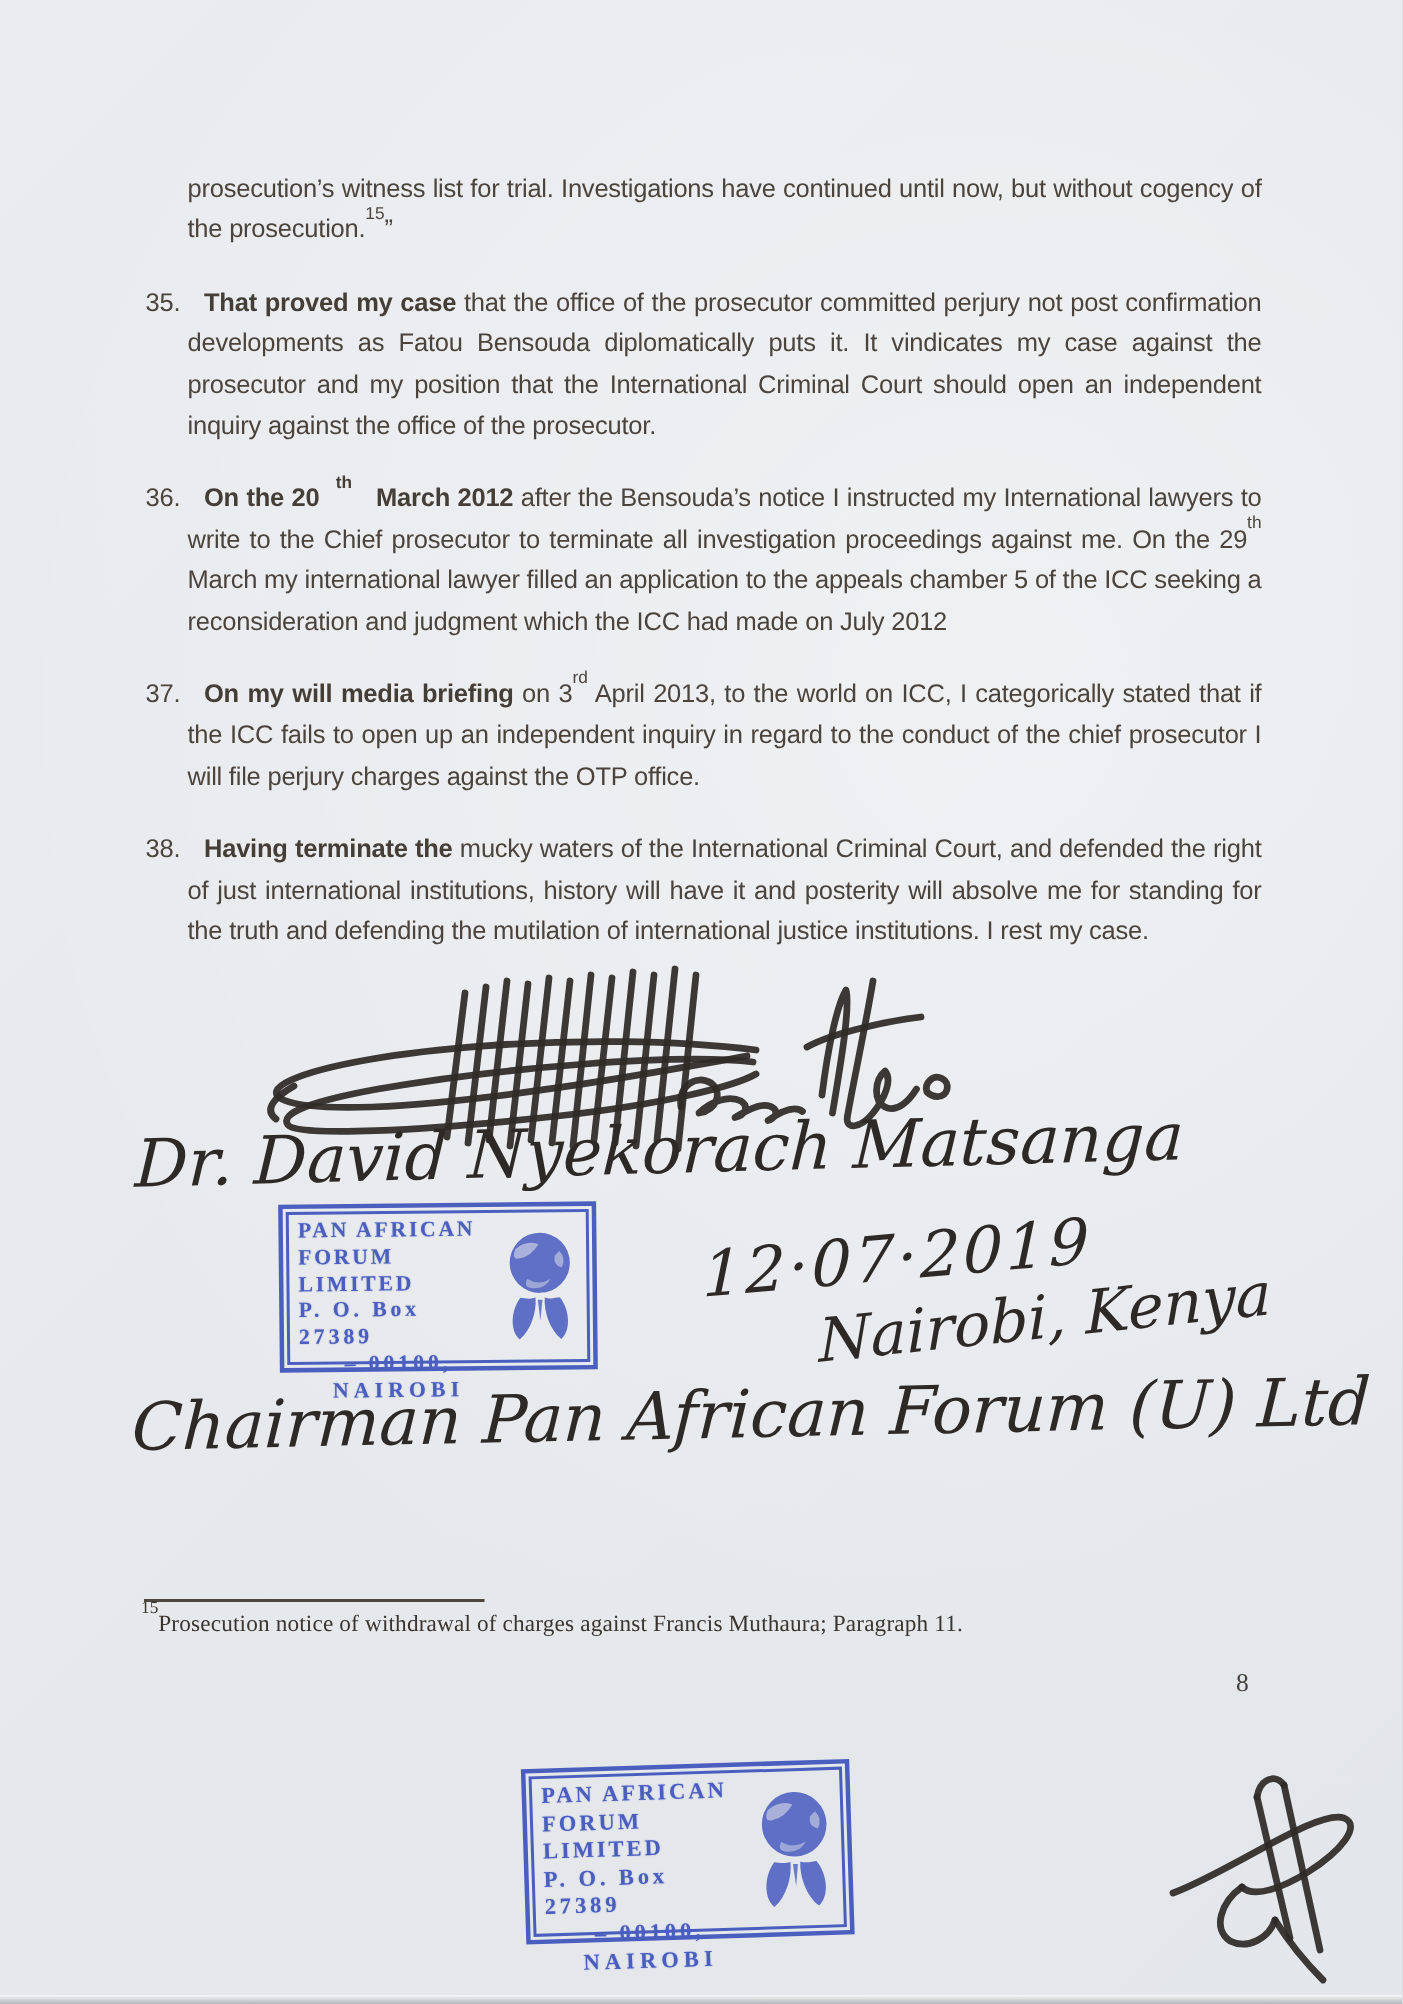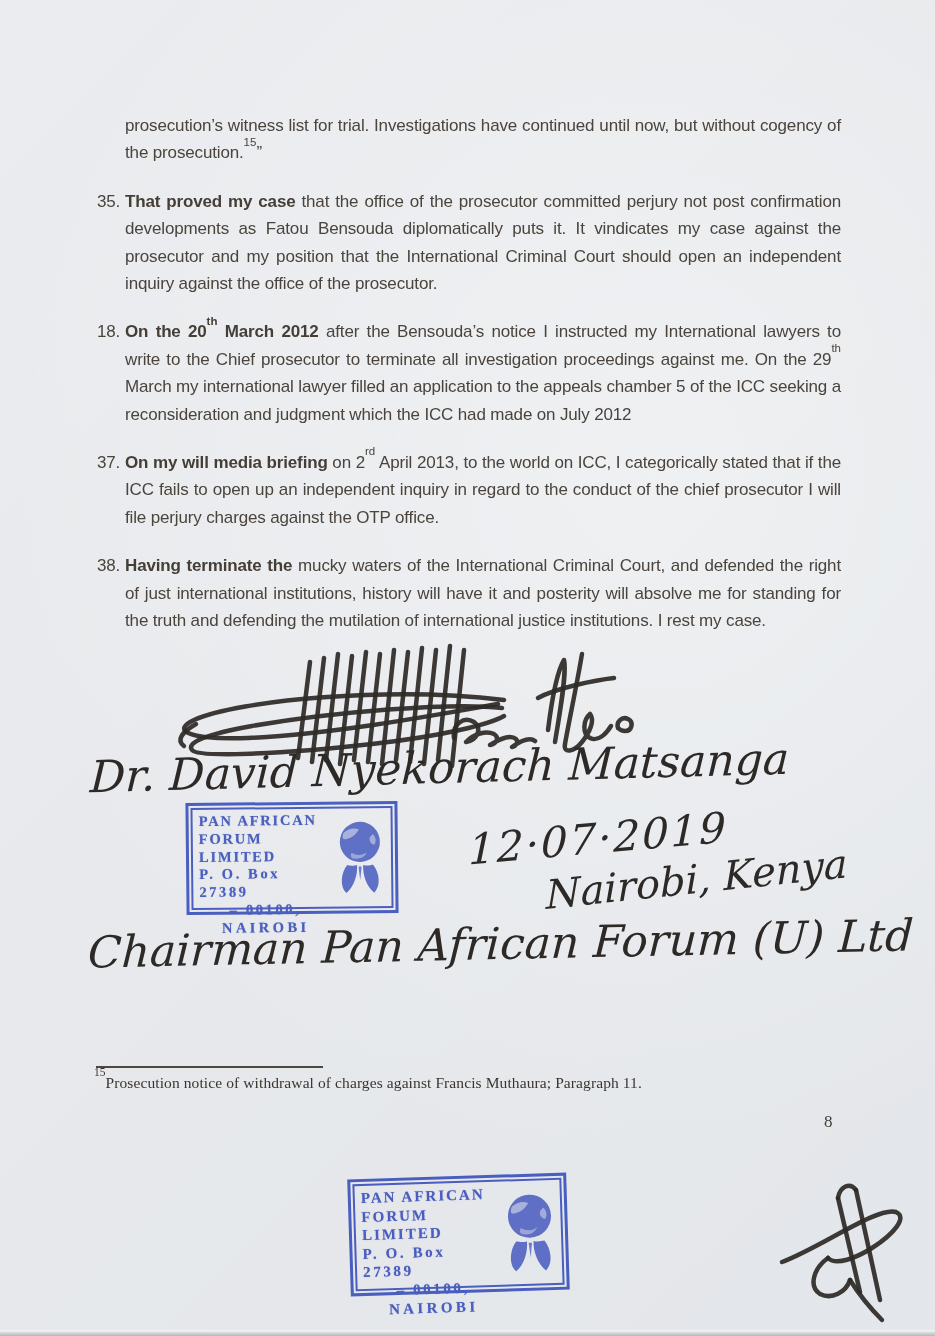--- a/index.html
+++ b/index.html
@@ -15,21 +15,21 @@
     background:linear-gradient(180deg,rgba(255,255,255,.7),#b3b7ba);
   }
   
   .typed{
     position:absolute;left:97px;top:112px;width:744px;
     font-size:17px;line-height:27.4px;letter-spacing:-.15px;
     color:var(--typed,#4a443d);text-align:justify;
   }
   .para{position:relative;padding-left:28px;margin:0 0 21px 0;}
   .para .num{position:absolute;left:0;top:0;}
-  .typed b{color:#443e37;}
+  .typed b{color:#443e37;margin-left:11px;}
   .typed sup, .footnote sup{font-size:11.5px;line-height:0;position:relative;top:-6px;letter-spacing:0;}
   
   .hand{
     position:absolute;z-index:3;white-space:nowrap;
     font-family:"DejaVu Serif",serif;font-style:italic;
     color:var(--ink,#2d2926);
   }
   .hand-name{left:90px;top:742px;font-size:44px;transform:rotate(-1.5deg) skewX(-4deg);}
   .hand-date{left:468px;top:814px;font-size:42px;transform:rotate(-5deg) skewX(-6deg);letter-spacing:2px;}
   .hand-place{left:545px;top:856px;font-size:40px;transform:rotate(-6deg) skewX(-5deg);}
@@ -74,27 +74,27 @@
 
   <div class="typed">
     <div class="para"><span>prosecution’s witness list for trial. Investigations have continued until now, but without cogency of the prosecution.</span><sup>15</sup><span>”</span></div>
 
     <div class="para">
       <span class="num">35.</span>
       <span><b><span>That proved my case</span></b><span> that the office of the prosecutor committed perjury not post confirmation developments as Fatou Bensouda diplomatically puts it. It vindicates my case against the prosecutor and my position that the International Criminal Court should open an independent inquiry against the office of the prosecutor.</span></span>
     </div>
 
     <div class="para">
-      <span class="num">18.</span>
+      <span class="num">36.</span>
       <span><b><span>On the 20</span></b><b><sup>th</sup></b><b><span> March 2012</span></b><span> after the Bensouda’s notice I instructed my International lawyers to write to the Chief prosecutor to terminate all investigation proceedings against me. On the 29</span><sup>th</sup><span> March my international lawyer filled an application to the appeals chamber 5 of the ICC seeking a reconsideration and judgment which the ICC had made on July 2012</span></span>
     </div>
 
     <div class="para">
       <span class="num">37.</span>
-      <span><b><span>On my will media briefing</span></b><span> on 2</span><sup>rd</sup><span> April 2013, to the world on ICC, I categorically stated that if the ICC fails to open up an independent inquiry in regard to the conduct of the chief prosecutor I will file perjury charges against the OTP office.</span></span>
+      <span><b><span>On my will media briefing</span></b><span> on 3</span><sup>rd</sup><span> April 2013, to the world on ICC, I categorically stated that if the ICC fails to open up an independent inquiry in regard to the conduct of the chief prosecutor I will file perjury charges against the OTP office.</span></span>
     </div>
 
     <div class="para">
       <span class="num">38.</span>
       <span><b><span>Having terminate the</span></b><span> mucky waters of the International Criminal Court, and defended the right of just international institutions, history will have it and posterity will absolve me for standing for the truth and defending the mutilation of international justice institutions. I rest my case.</span></span>
     </div>
   </div>
 
   <svg class="sig-svg sig-main" width="520" height="140" viewBox="0 0 520 140">
     <path d="M352,60 C240,46 86,60 42,80 C20,90 34,100 96,98 C186,94 300,72 346,64"></path>

